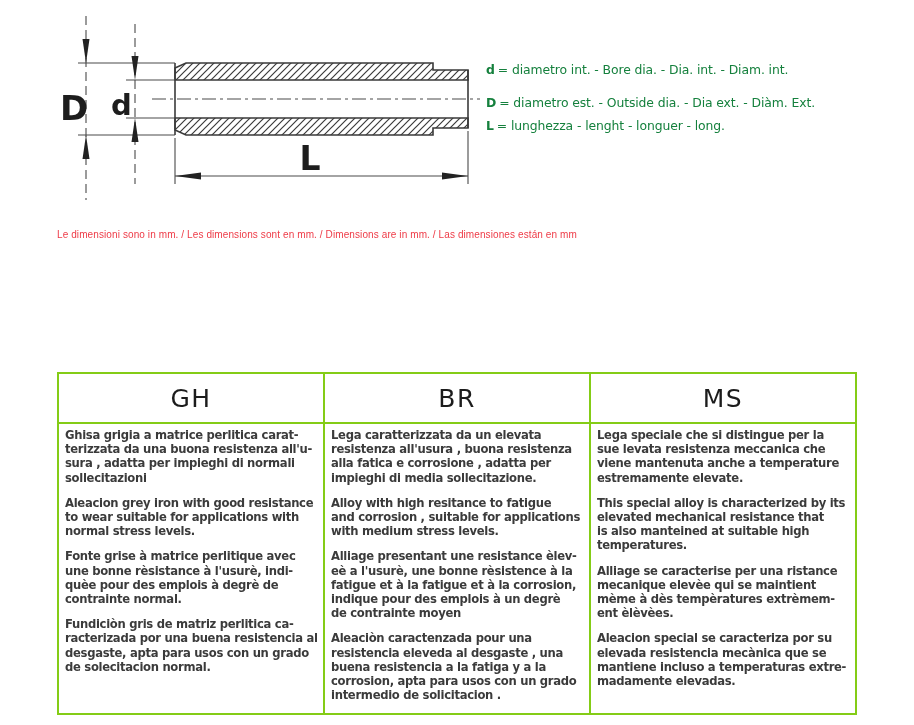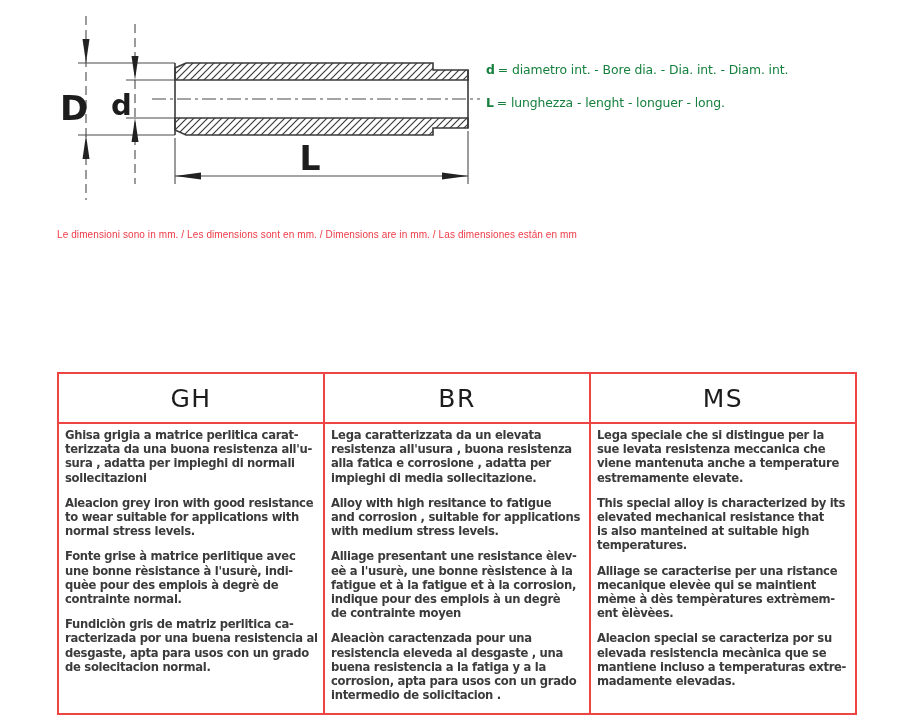--- a/index.html
+++ b/index.html
@@ -8,33 +8,33 @@
     font-family:"DejaVu Sans",sans-serif;overflow:hidden;
   }
   
   .drawing{position:absolute;left:52px;top:8px;width:430px;height:210px;}
   
   .legend{position:absolute;left:486px;top:52px;width:410px;height:100px;}
   .legend-row{position:absolute;left:0;font-size:12.4px;letter-spacing:-0.1px;color:#15803d;white-space:nowrap;}
   .legend-row .sym{font-weight:bold;margin-right:3px;}
   .legend-row:nth-child(1){top:10px;}
   .legend-row:nth-child(2){top:43px;}
-  .legend-row:nth-child(3){top:82px;}
+  .legend-row:nth-child(3){top:66px;}
   
   .note{
     position:absolute;left:57px;top:229px;width:830px;
     font-family:"Liberation Sans",sans-serif;font-size:10px;letter-spacing:0.1px;
     color:#ee3b47;white-space:nowrap;
   }
   
   table.materials{
     position:absolute;left:57px;top:372px;width:800px;
     border-collapse:collapse;table-layout:fixed;background:#fff;
   }
-  table.materials th,table.materials td{border:2px solid #ef4444;}
+  table.materials th,table.materials td{border:2px solid #84cc16;}
   table.materials th{
     height:46px;font-size:25px;font-weight:500;letter-spacing:1.5px;
     color:#1c1c1c;text-align:center;vertical-align:middle;
   }
   table.materials td{
     vertical-align:top;padding:4px 5px 0 6px;overflow:hidden;height:282px;
   }
   table.materials td p{
     margin:0 0 11px 0;font-size:11.6px;line-height:14.2px;letter-spacing:-0.3px;
     color:#3b3b3b;white-space:pre;font-weight:bold;
@@ -81,20 +81,23 @@
 
       <text x="8" y="112" font-family="DejaVu Sans, sans-serif" font-size="34" font-weight="bold" fill="#1d1d1d">D</text>
       <text x="59" y="107" font-family="DejaVu Sans, sans-serif" font-size="29" font-weight="bold" fill="#1d1d1d">d</text>
       <text x="258" y="162" text-anchor="middle" font-family="DejaVu Sans, sans-serif" font-size="33" font-weight="bold" fill="#1d1d1d">L</text>
     </svg>
   </div>
 
   <div class="legend">
     <div class="legend-row">
       <span class="sym">d</span><span>= diametro int. - Bore dia. - Dia. int. - Diam. int.</span>
+    </div>
+    <div class="legend-row">
+      <span class="sym">D</span><span>= diametro est. - Outside dia. - Dia ext. - Diàm. Ext.</span>
     </div>
     <div class="legend-row">
       <span class="sym">L</span><span>= lunghezza - lenght - longuer - long.</span>
     </div>
   </div>
 
   <div class="note">Le dimensioni sono in mm. / Les dimensions sont en mm. / Dimensions are in mm. / Las dimensiones están en mm</div>
 
   <table class="materials">
     <thead>

